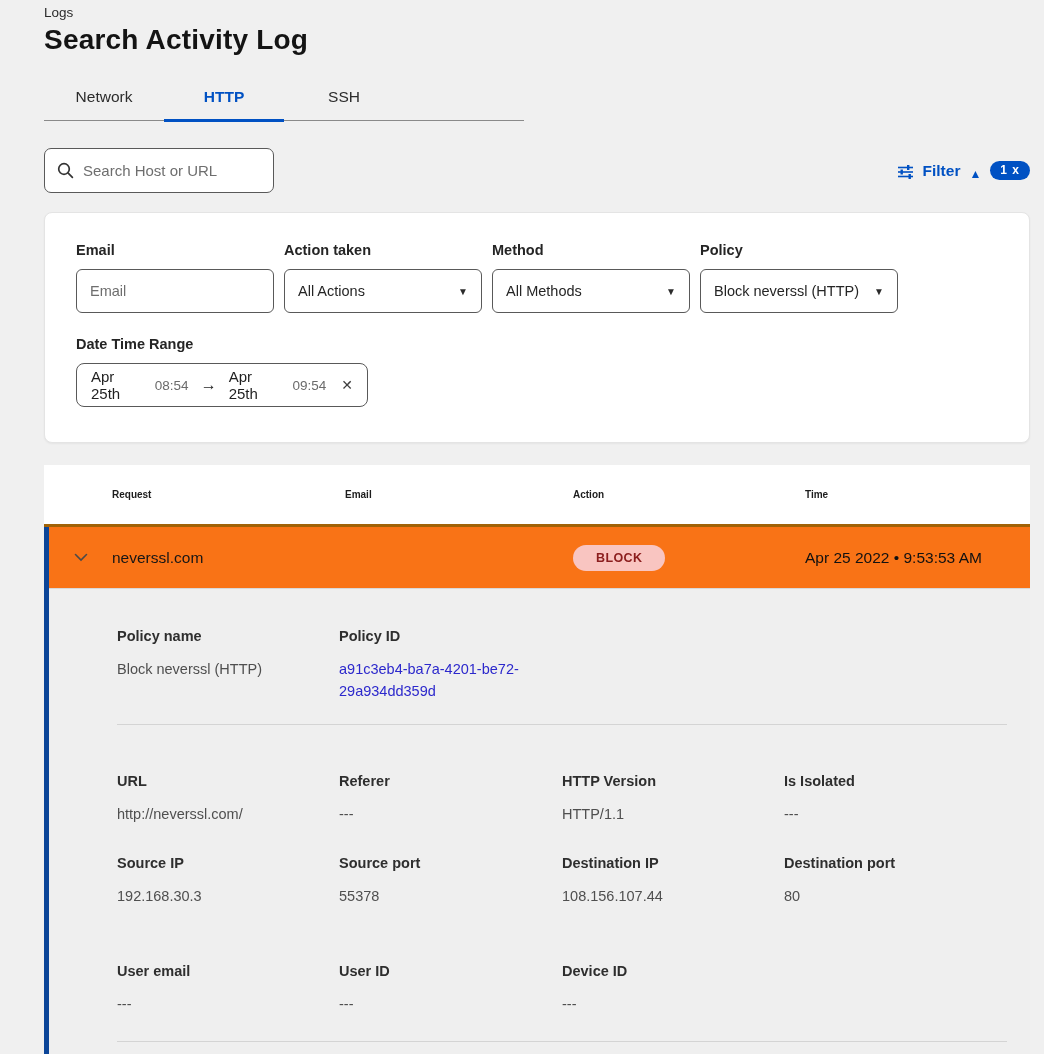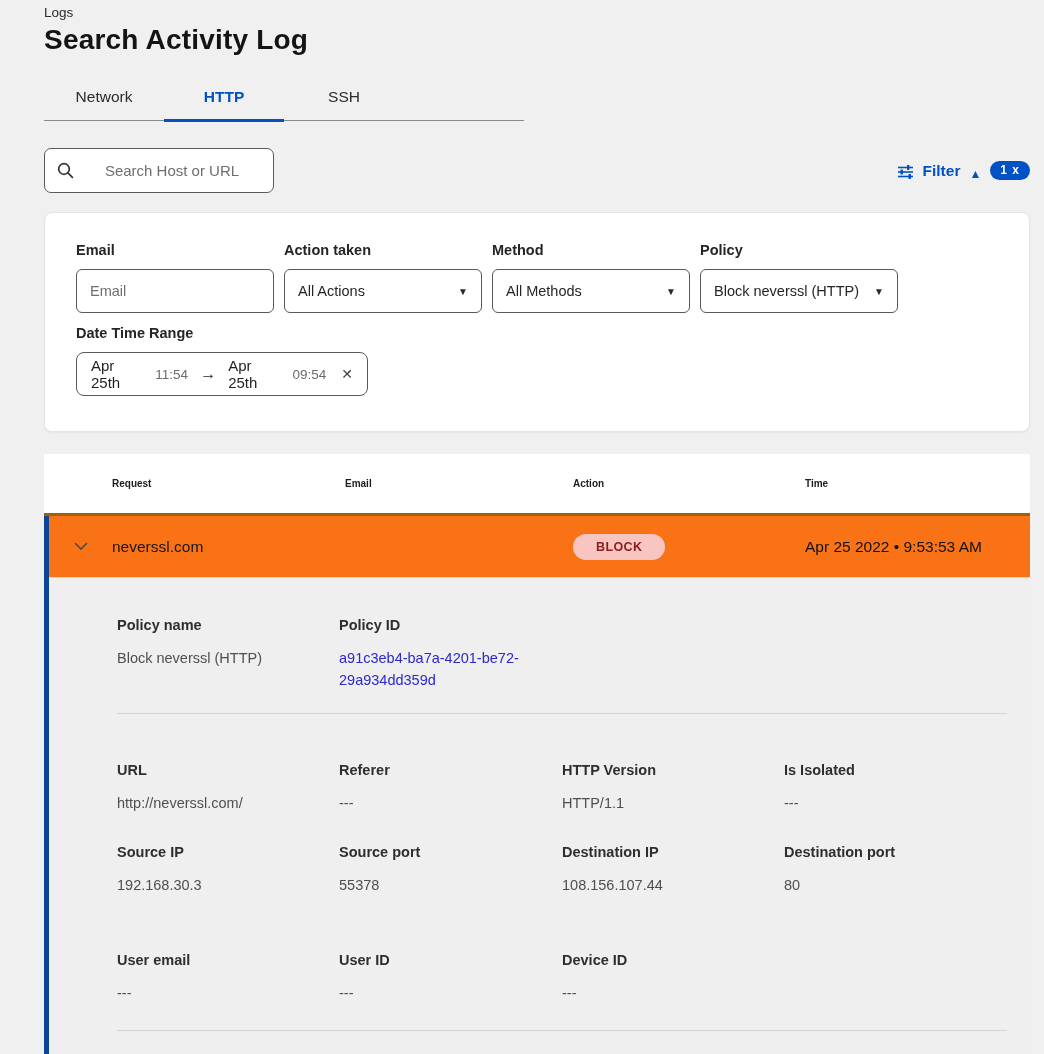--- a/index.html
+++ b/index.html
@@ -63,21 +63,20 @@
     gap: 9px;
   }
   .search-box input {
     border: none;
     outline: none;
     font-family: "Liberation Sans", sans-serif;
     font-size: 15px;
     color: #333;
     width: 100%;
     background: transparent;
-    text-align: center;
   }
   .search-box input::placeholder { color: #6e6e6e; }
   .filter-group {
     display: flex;
     align-items: flex-end;
     gap: 9px;
     color: #0051c3;
     cursor: pointer;
   }
   .filter-label { font-size: 15.5px; font-weight: 700; }
@@ -120,21 +119,21 @@
     font-size: 14.5px;
   }
   .text-input input {
     border: none; outline: none; width: 100%;
     font-family: "Liberation Sans", sans-serif;
     font-size: 14.5px; color: #333; background: transparent;
   }
   .text-input input::placeholder { color: #6e6e6e; }
   .select-box { justify-content: space-between; cursor: pointer; color: #252525; }
   .select-caret { font-size: 10px; color: #2b2b2b; }
-  .date-label { margin-top: 12px; }
+  .date-label { margin-top: 23px; }
   .date-box {
     width: 292px;
     height: 44px;
     border: 1px solid #595959;
     border-radius: 8px;
     background: #fff;
     display: flex;
     align-items: center;
     padding: 0 14px;
     gap: 9px;
@@ -282,21 +281,21 @@
       <div class="field-label">Policy</div>
       <div class="select-box">
         <span>Block neverssl (HTTP)</span>
         <span class="select-caret">▼</span>
       </div>
     </div>
   </div>
   <div class="field-label date-label">Date Time Range</div>
   <div class="date-box">
     <span class="date-text">Apr 25th</span>
-    <span class="time-text">11:54</span>
+    <span class="time-text">08:54</span>
     <span class="range-arrow">→</span>
     <span class="date-text">Apr 25th</span>
     <span class="time-text">09:54</span>
     <span class="close-x">✕</span>
   </div>
 </div>
 
 <div class="table-card">
   <div class="thead">
     <div></div>

